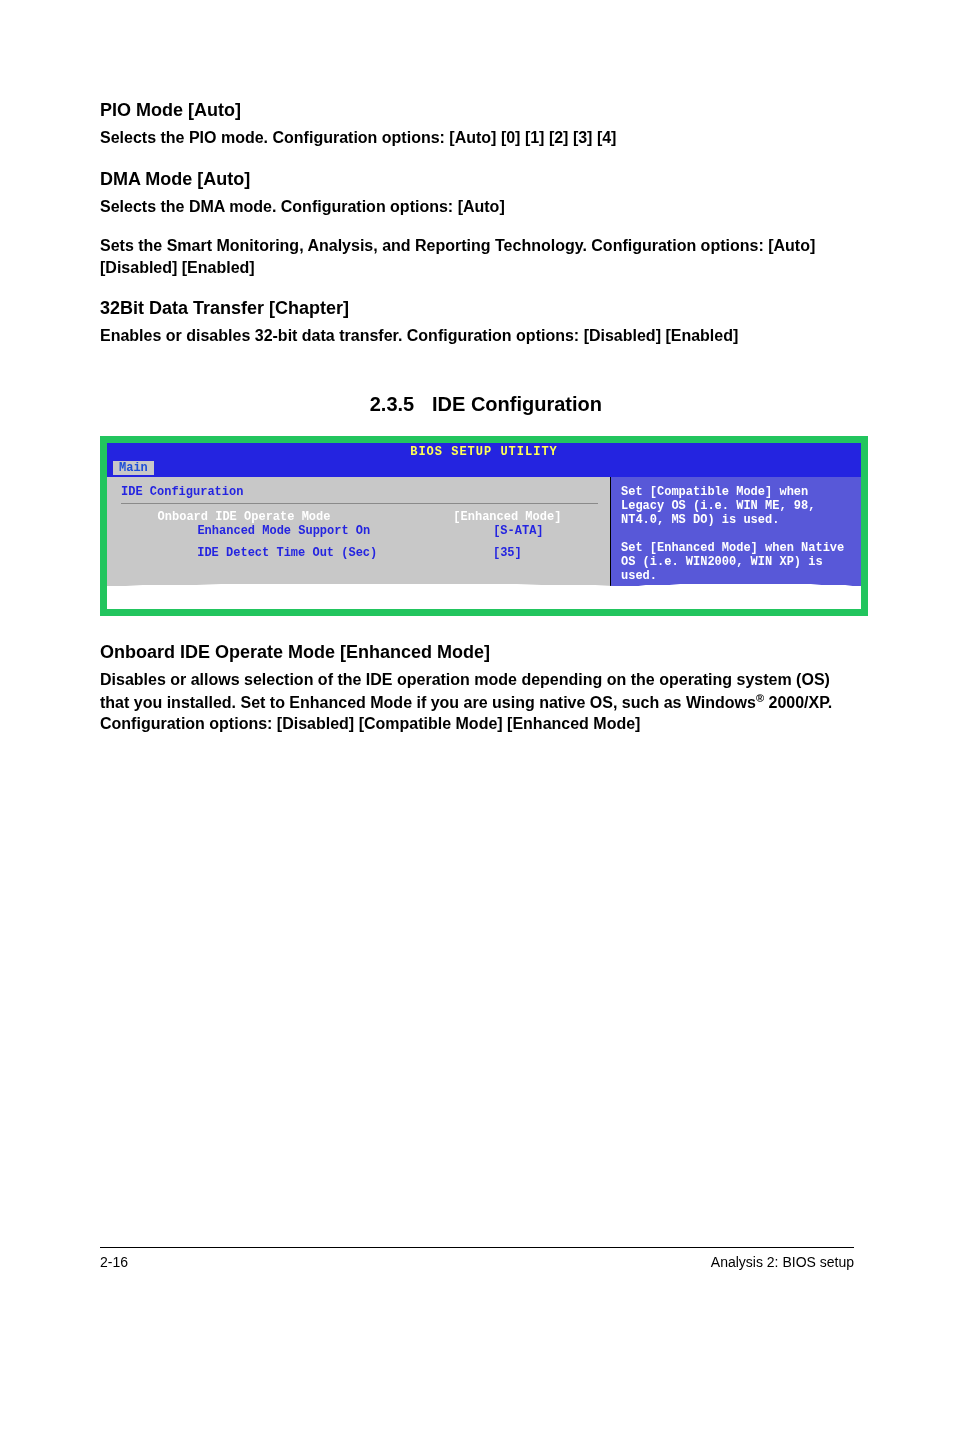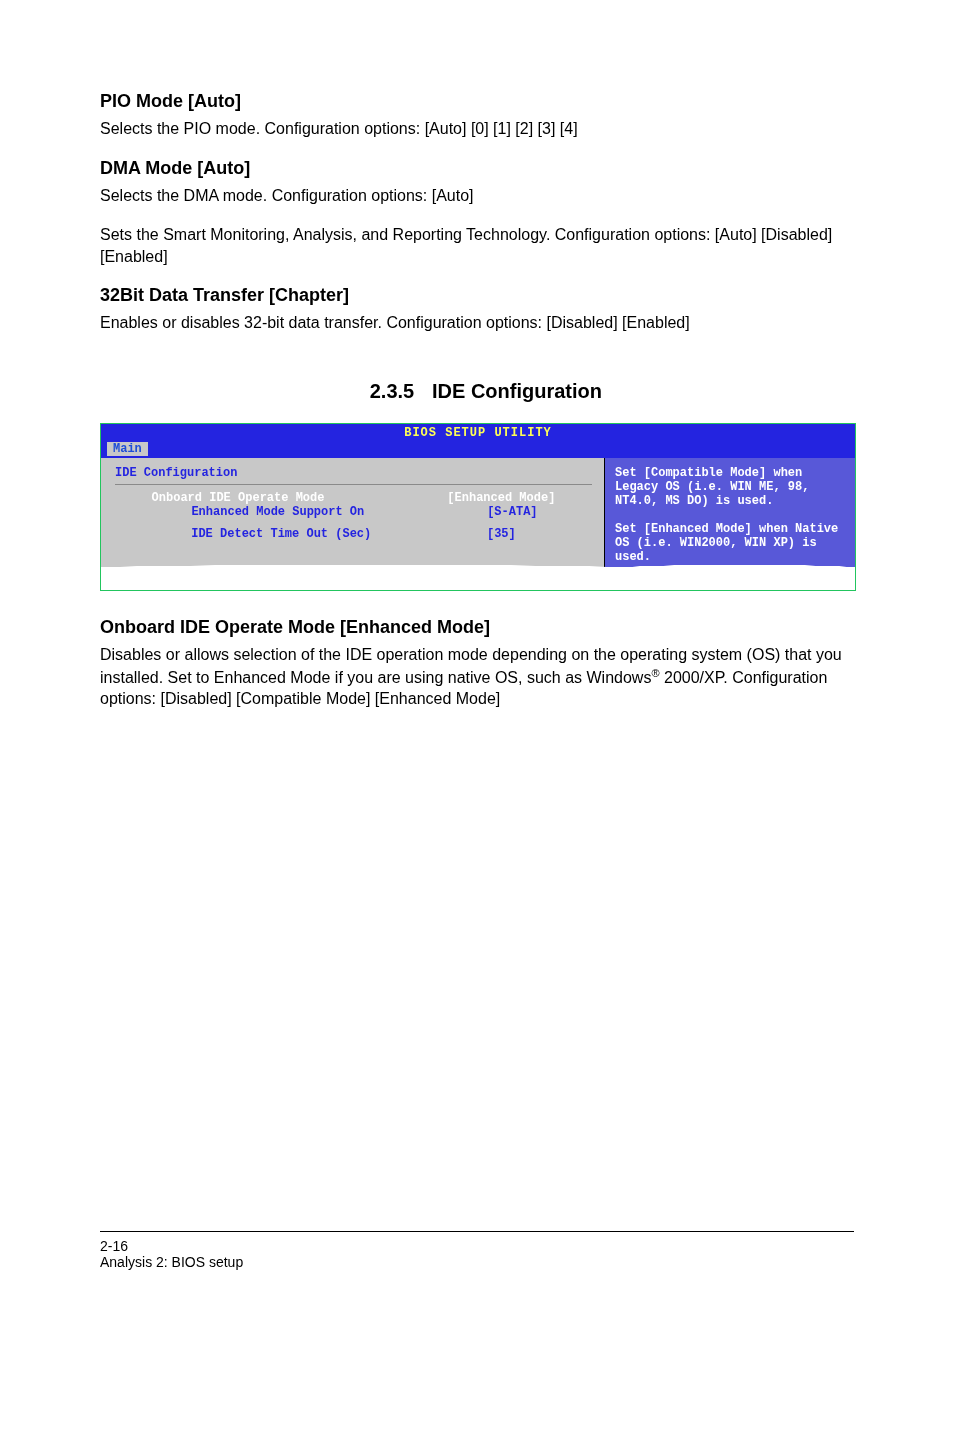--- a/index.html
+++ b/index.html
@@ -12,45 +12,46 @@
   }
   .page {
     padding: 80px 100px 40px 100px;
     min-height: 1300px;
     box-sizing: border-box;
     position: relative;
   }
   .subheading {
     font-weight: bold;
     font-size: 18px;
-    margin-top: 11px;
+    margin-top: 20px;
     margin-bottom: 6px;
   }
   .body-text {
     font-size: 16px;
     line-height: 1.35;
     margin: 0 0 18px 0;
+    font-weight: bold;
   }
   .section-heading {
     font-weight: bold;
     font-size: 20px;
     margin-top: 46px;
     margin-bottom: 16px;
     text-align: center;
   }
   .section-number {
     display: inline-block;
     width: 80px;
   }
   .sup {
     font-size: 11px;
     vertical-align: super;
   }
   .bios-box {
-    border: 1px solid #22c55e;
+    border: 7px solid #22c55e;
     margin-top: 20px;
     width: 100%;
     font-family: "Courier New", monospace;
     font-size: 12px;
     position: relative;
     background: #fff;
   }
   .bios-header {
     background: #2424e0;
     color: #ffff55;
@@ -132,21 +133,20 @@
   .footer {
     position: absolute;
     bottom: 30px;
     left: 100px;
     right: 100px;
     border-top: 1px solid #000;
     padding-top: 6px;
     font-size: 14px;
     display: flex;
     justify-content: space-between;
-    flex-direction: column;
   }
 </style>
 </head>
 <body>
 
 <div class="page">
 
   <div class="subheading">PIO Mode [Auto]</div>
   <p class="body-text">Selects the PIO mode. Configuration options: [Auto] [0] [1] [2] [3] [4]</p>
 

